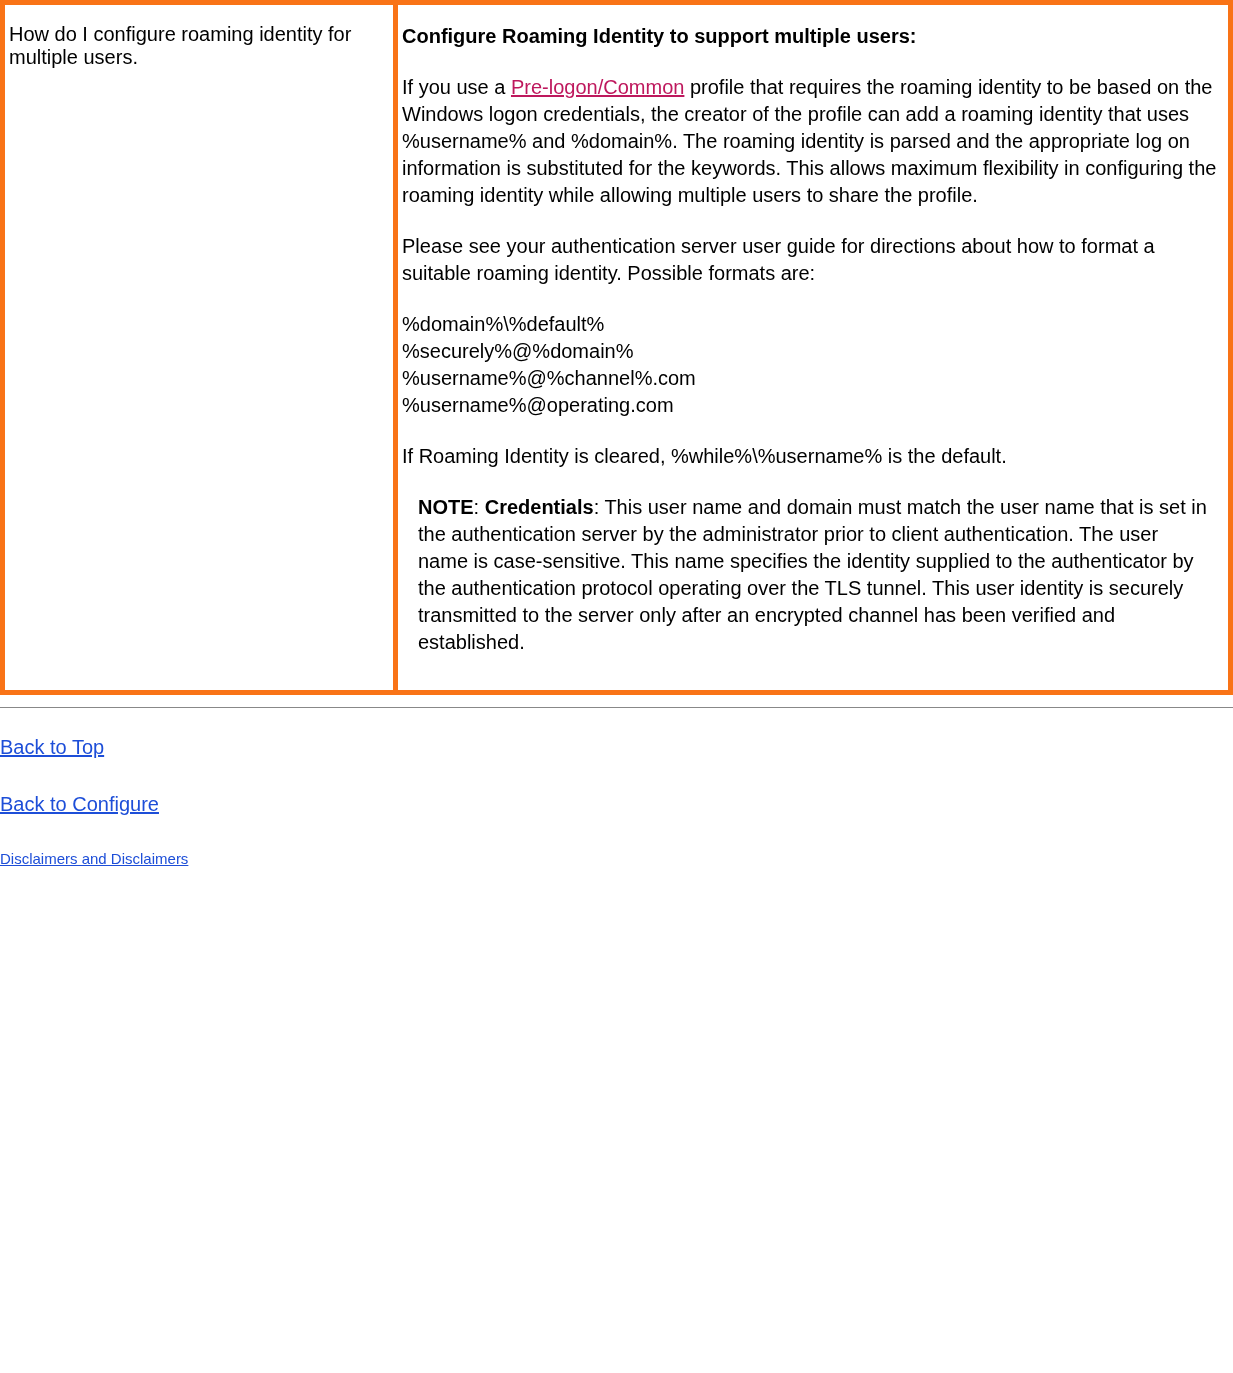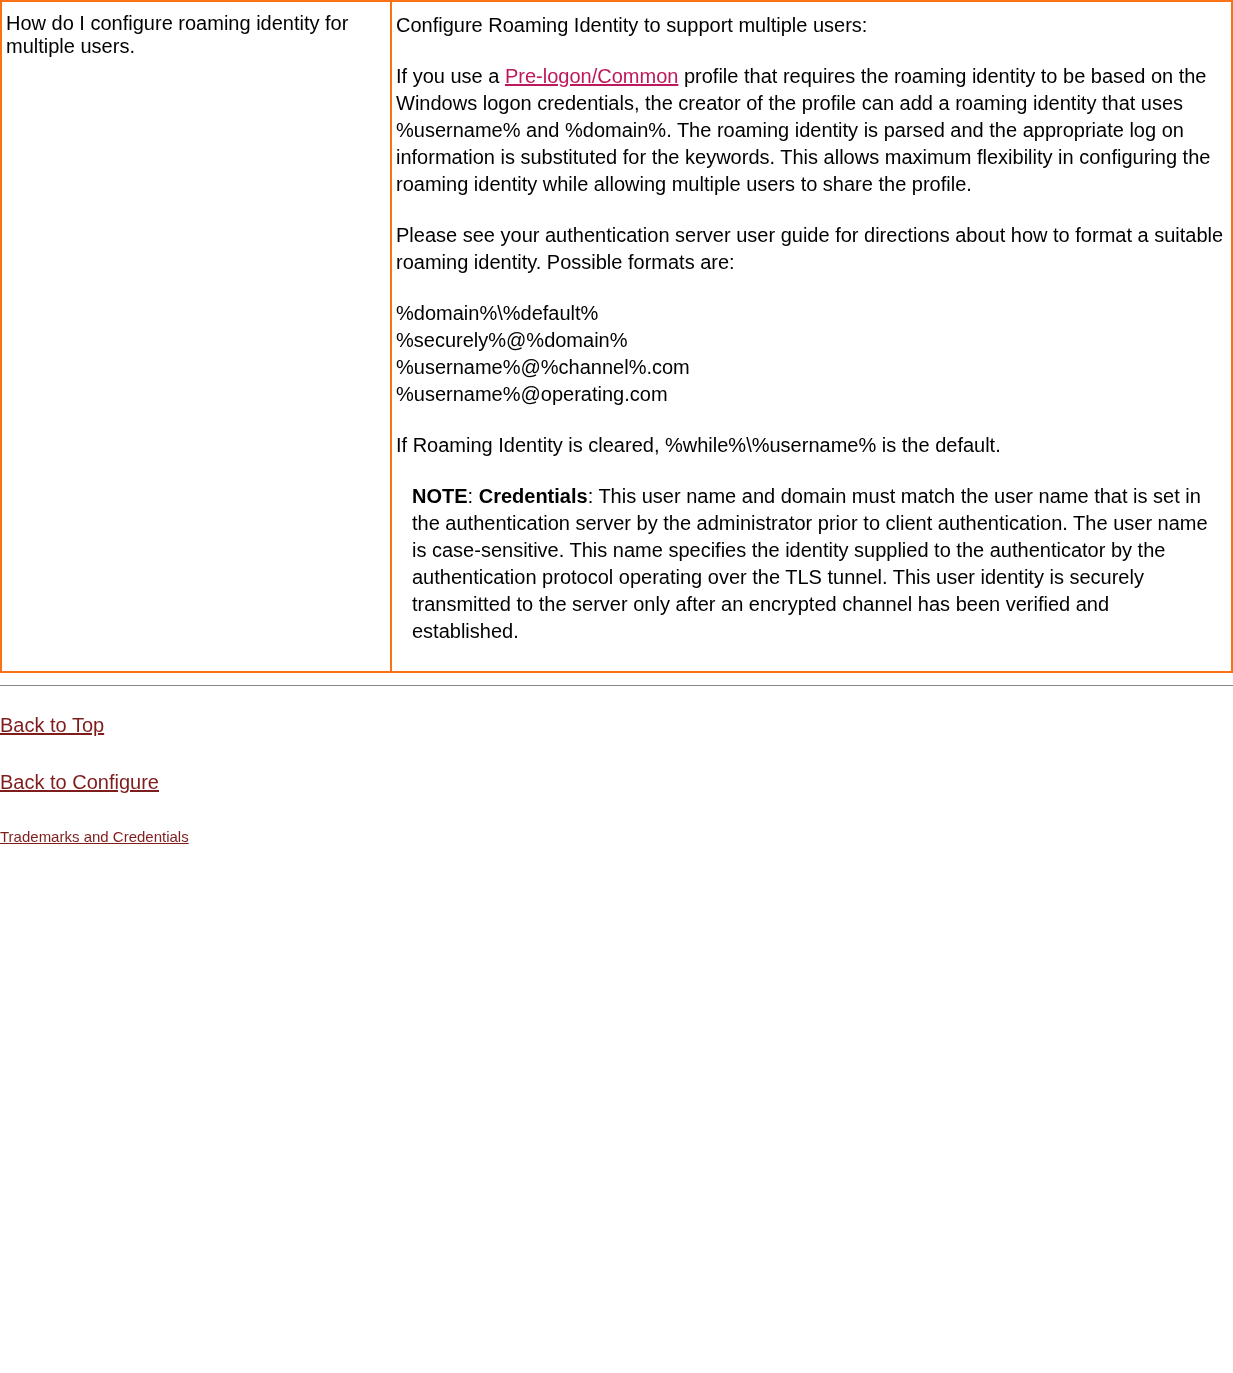--- a/index.html
+++ b/index.html
@@ -10,53 +10,53 @@
       width: 1233px;
       color: #000;
       background: #fff;
     }
     table {
       border-collapse: collapse;
       width: 100%;
       border: 2px solid #808080;
     }
     td {
-      border: 2px solid #f97316;
+      border: 5px solid #f97316;
       vertical-align: top;
-      padding: 10px 4px;
+      padding: 18px 4px;
     }
     td.left-col {
       width: 380px;
     }
     td.right-col {
       width: auto;
     }
     .bold {
-      font-weight: normal;
+      font-weight: bold;
     }
     p {
       margin: 0 0 24px 0;
       line-height: 1.35;
     }
     p.nomargin {
       margin: 16px;
     }
     a {
       color: #be185d;
       text-decoration: underline;
     }
     hr {
       margin: 12px 0 28px 0;
       border: none;
       border-top: 1px solid #888;
     }
     .footer-link {
       display: block;
       margin-bottom: 34px;
-      color: #7f1d1d;
+      color: #1d4ed8;
     }
     .footer-small {
       font-size: 15px;
     }
     .note-label {
       font-weight: bold;
     }
   </style>
 </head>
 <body>
@@ -87,13 +87,13 @@
       </p>
     </td>
   </tr>
 </tbody>
   </table>
 
 <hr>
 
 <a href="#" class="footer-link">Back to Top</a>
 <a href="#" class="footer-link">Back to Configure</a>
-<a href="#" class="footer-link footer-small">Trademarks and Credentials</a>
+<a href="#" class="footer-link footer-small">Disclaimers and Disclaimers</a>
 
 </body></html>

